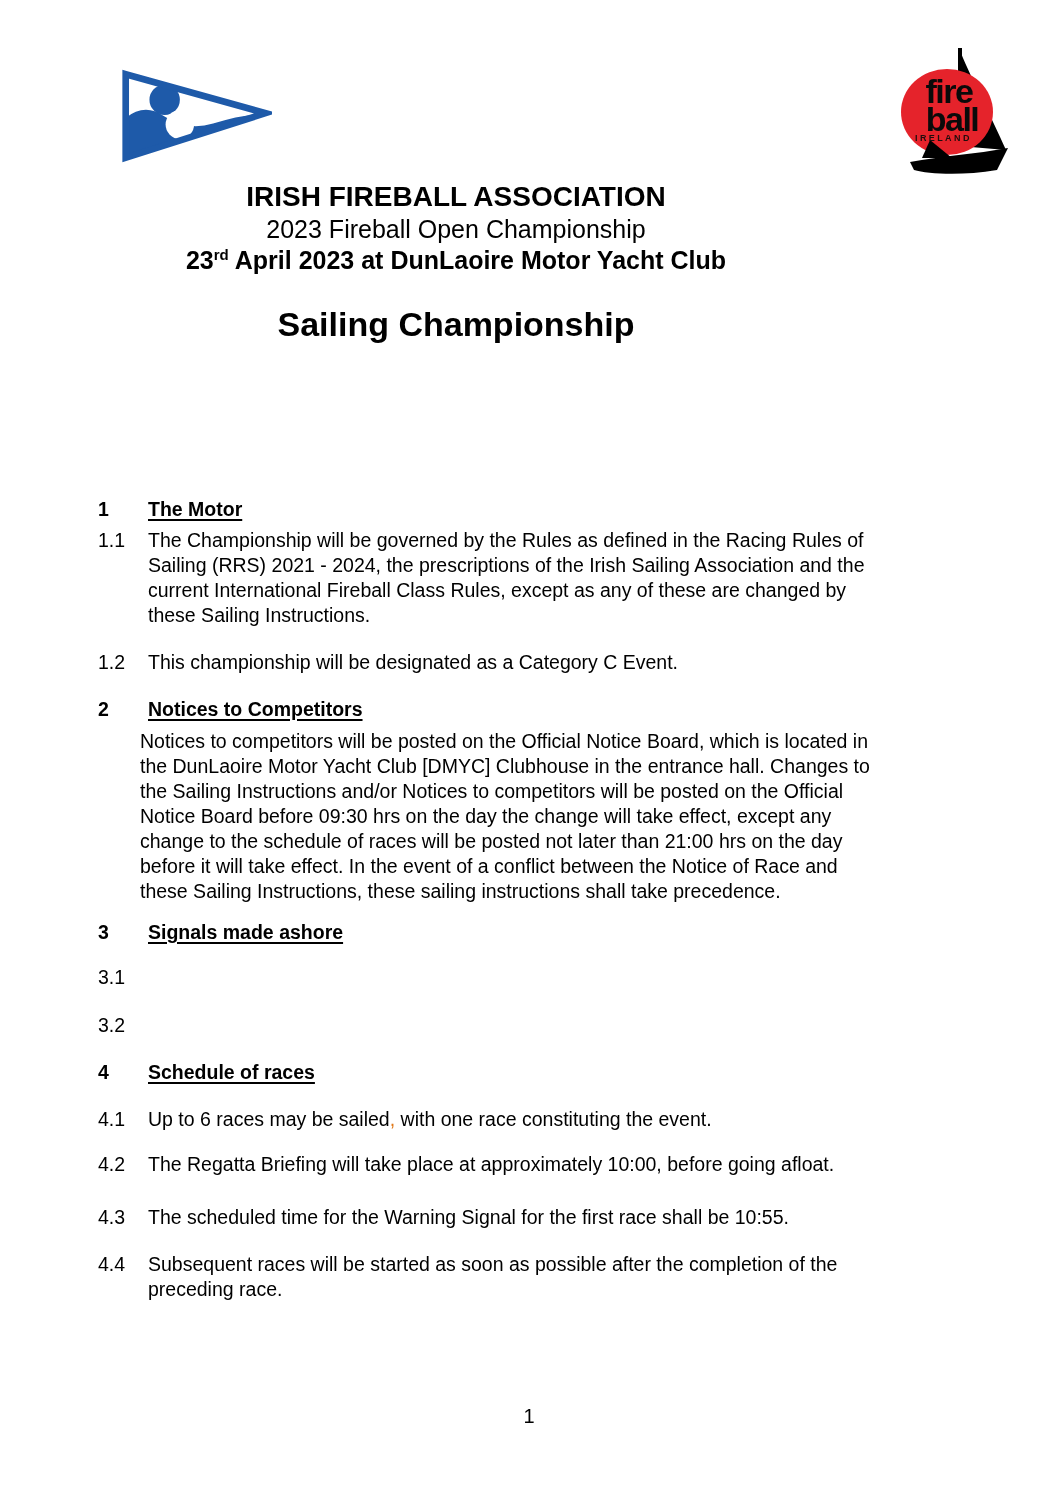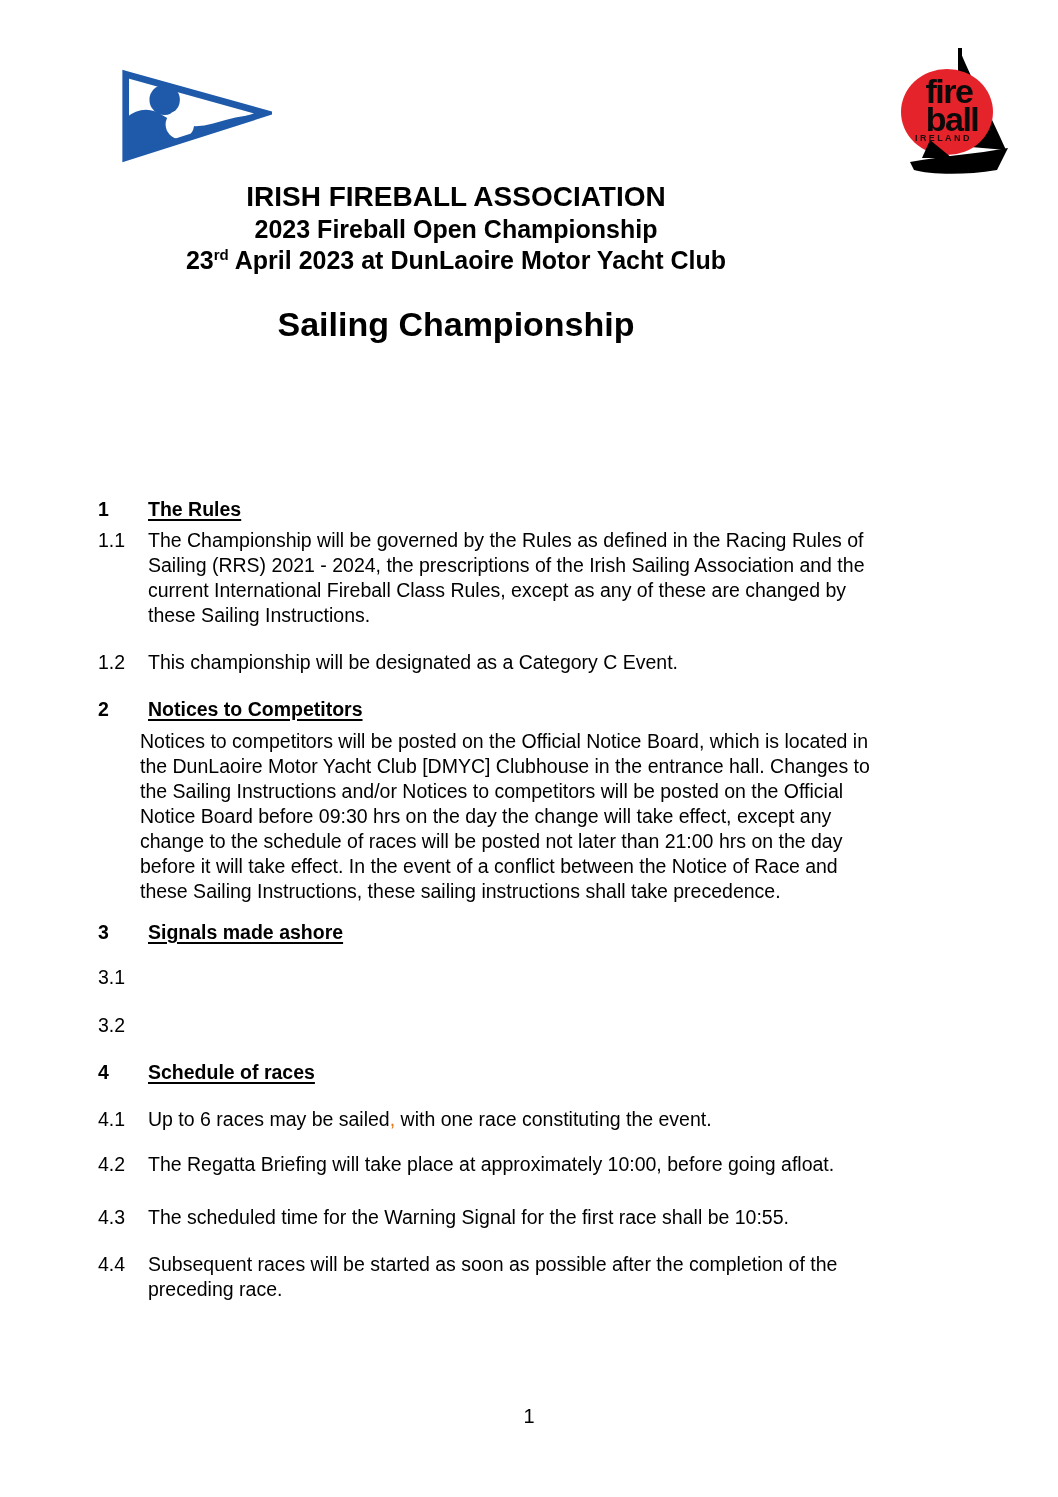--- a/index.html
+++ b/index.html
@@ -13,21 +13,21 @@
     overflow:hidden;
   }
   
   .burgee{position:absolute;left:120px;top:68px;width:152px;height:96px;}
   .fireball{position:absolute;left:896px;top:44px;width:116px;height:132px;}
   .fb-word{font-family:"Liberation Sans",sans-serif;font-weight:bold;font-size:34px;letter-spacing:-1.5px;fill:#0a0a0a;}
   .fb-country{font-family:"Liberation Sans",sans-serif;font-weight:bold;font-size:9px;letter-spacing:2.4px;fill:#1f0d0d;}
   
   .titles{position:absolute;left:0;top:180px;width:898px;text-align:center;margin-left:7px;}
   .org-title{font-size:28px;font-weight:bold;line-height:34px;}
-  .event-title{font-size:25px;font-weight:bold;line-height:31px;text-align:center;}
+  .event-title{font-size:25px;font-weight:normal;line-height:31px;text-align:center;}
   .event-date{font-size:25px;font-weight:bold;line-height:31px;}
   .event-date sup{font-size:15px;vertical-align:super;line-height:0;}
   .doc-title{font-size:34px;font-weight:bold;line-height:40px;margin-top:28px;}
   
   .content{position:absolute;left:98px;top:497px;width:880px;font-size:19.5px;line-height:25px;}
   .heading{display:flex;font-weight:bold;}
   .heading .num{width:50px;flex:none;}
   .heading .ht{text-decoration:underline;text-decoration-thickness:2px;text-underline-offset:3px;}
   .item{display:flex;}
   .item .num{width:50px;flex:none;}
@@ -63,21 +63,21 @@
     <div class="org-title">IRISH FIREBALL ASSOCIATION</div>
     <div class="event-title">2023 Fireball Open Championship</div>
     <div class="event-date"><span>23</span><sup>rd</sup><span> April 2023 at DunLaoire Motor Yacht Club</span></div>
     <div class="doc-title">Sailing Championship</div>
   </div>
 
   <div class="content">
 
     <div class="heading">
       <span class="num">1</span>
-      <span class="ht">The Rules</span>
+      <span class="ht">The Motor</span>
     </div>
 
     <div class="item" style="margin-top:6px">
       <span class="num">1.1</span>
       <div class="txt">The Championship will be governed by the Rules as defined in the Racing Rules of<br>Sailing (RRS) 2021 - 2024, the prescriptions of the Irish Sailing Association and the<br>current International Fireball Class Rules, except as any of these are changed by<br>these Sailing Instructions.</div>
     </div>
 
     <div class="item" style="margin-top:22px">
       <span class="num">1.2</span>
       <div class="txt">This championship will be designated as a Category C Event.</div>

